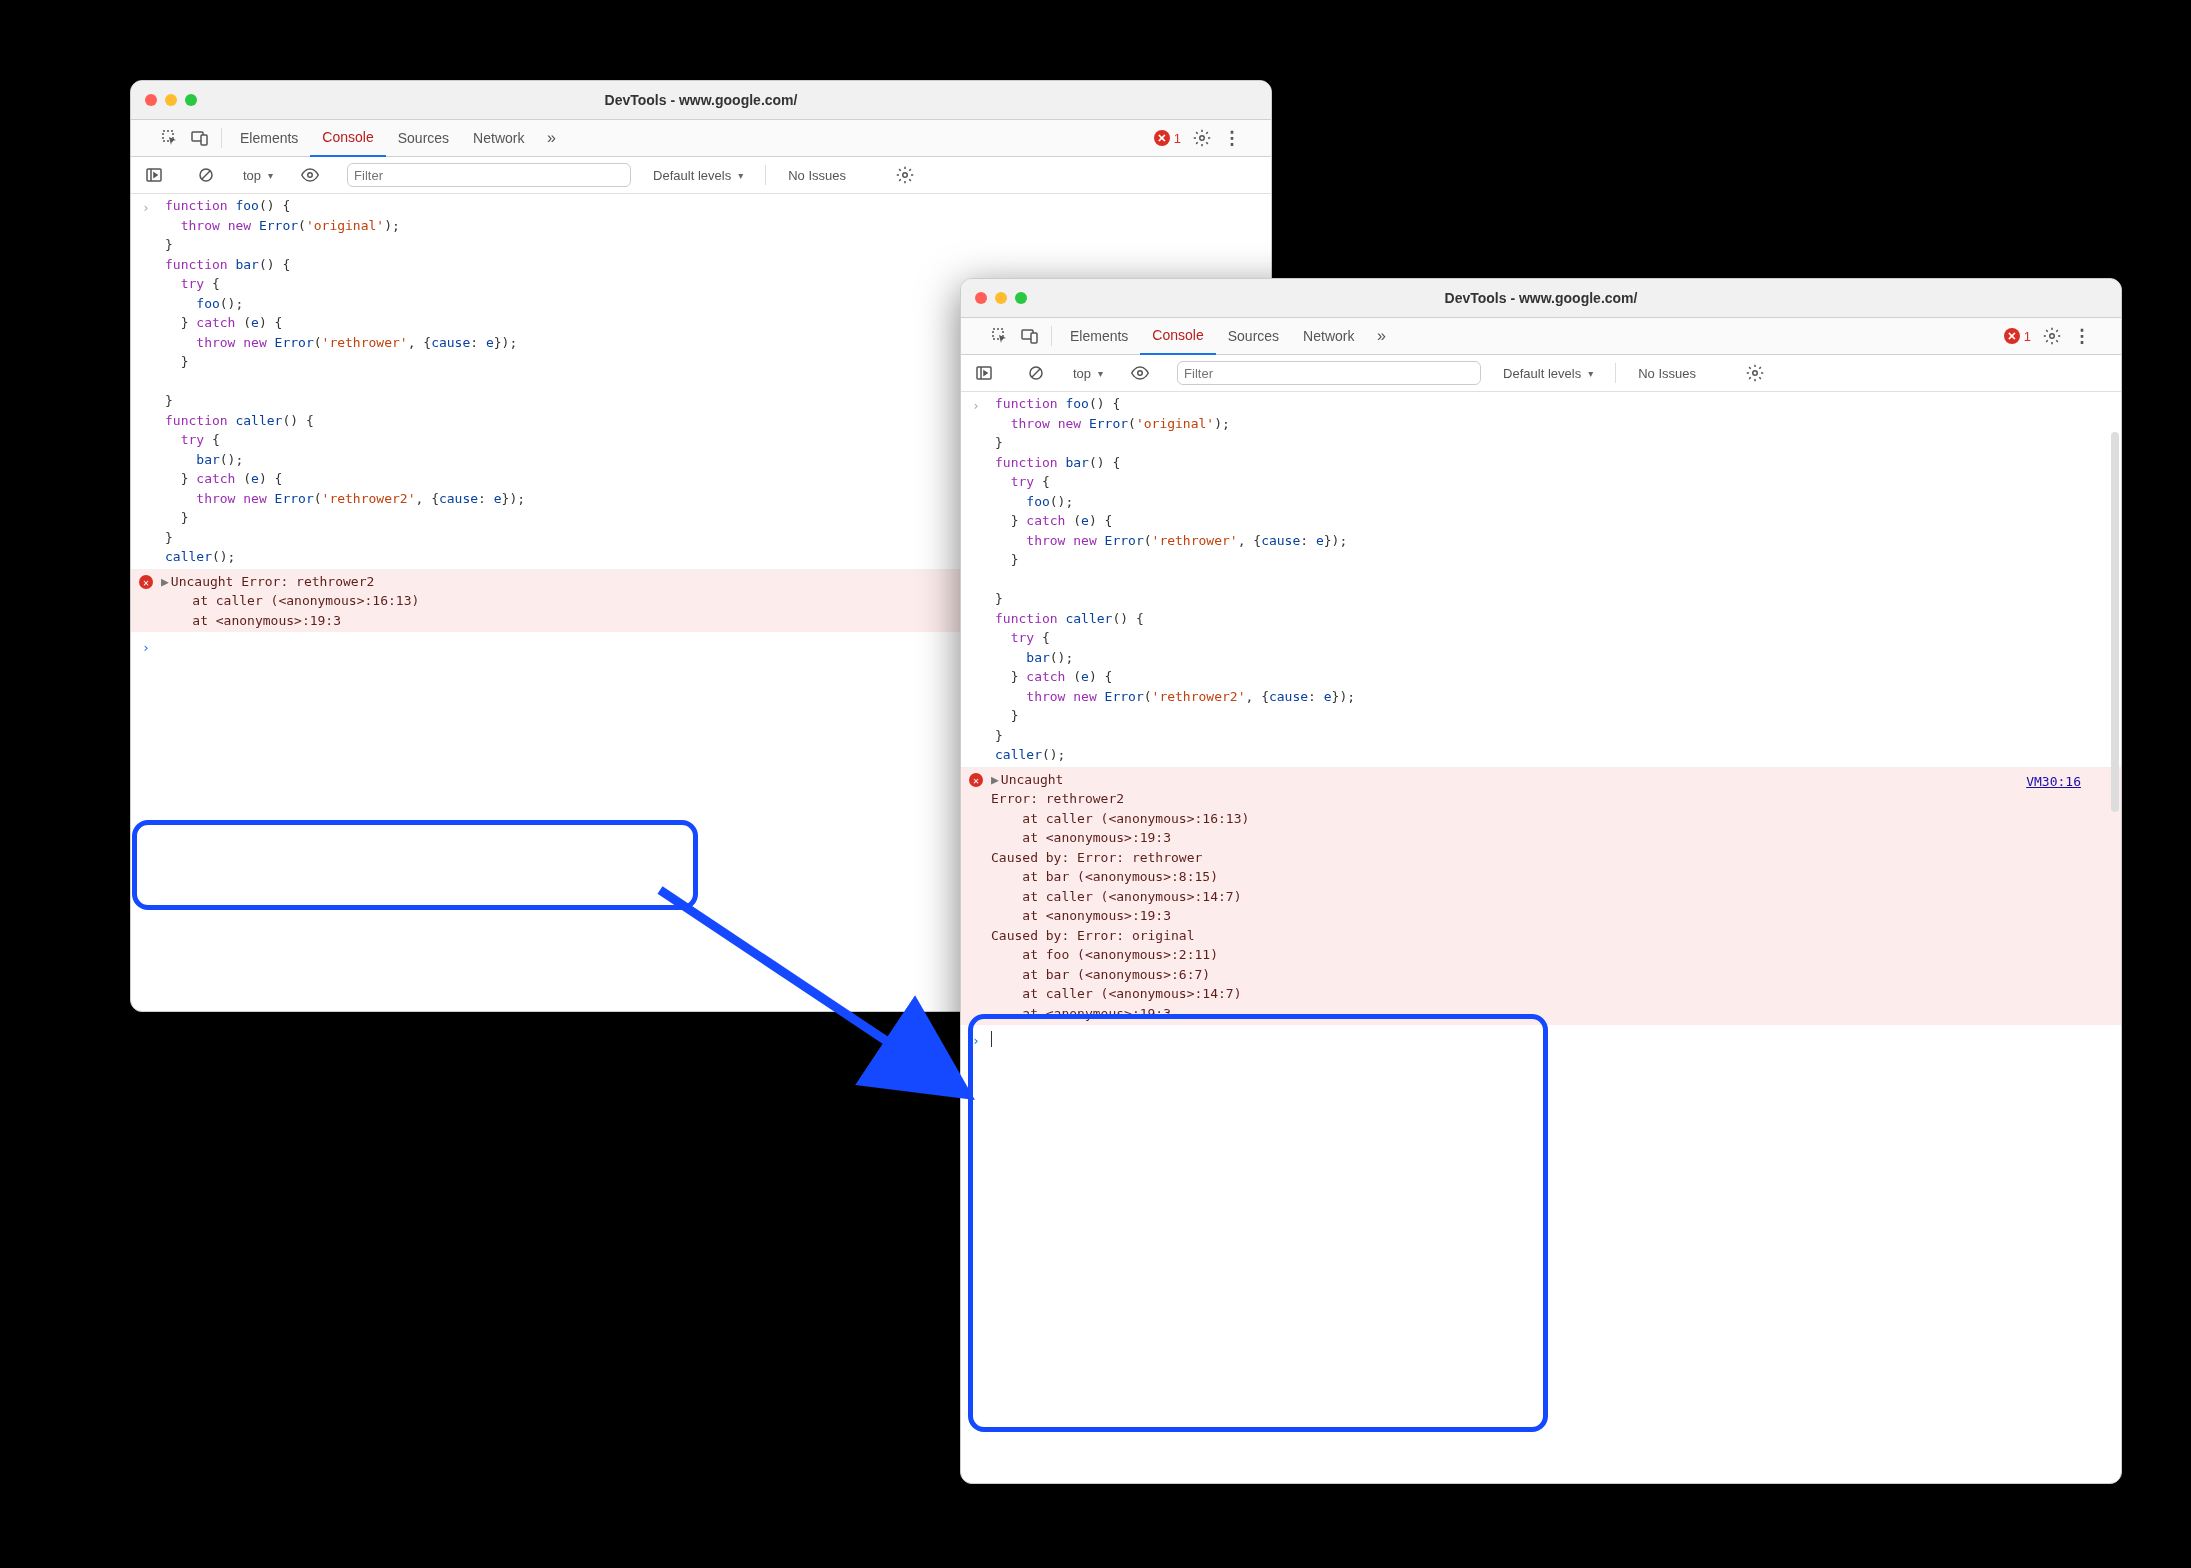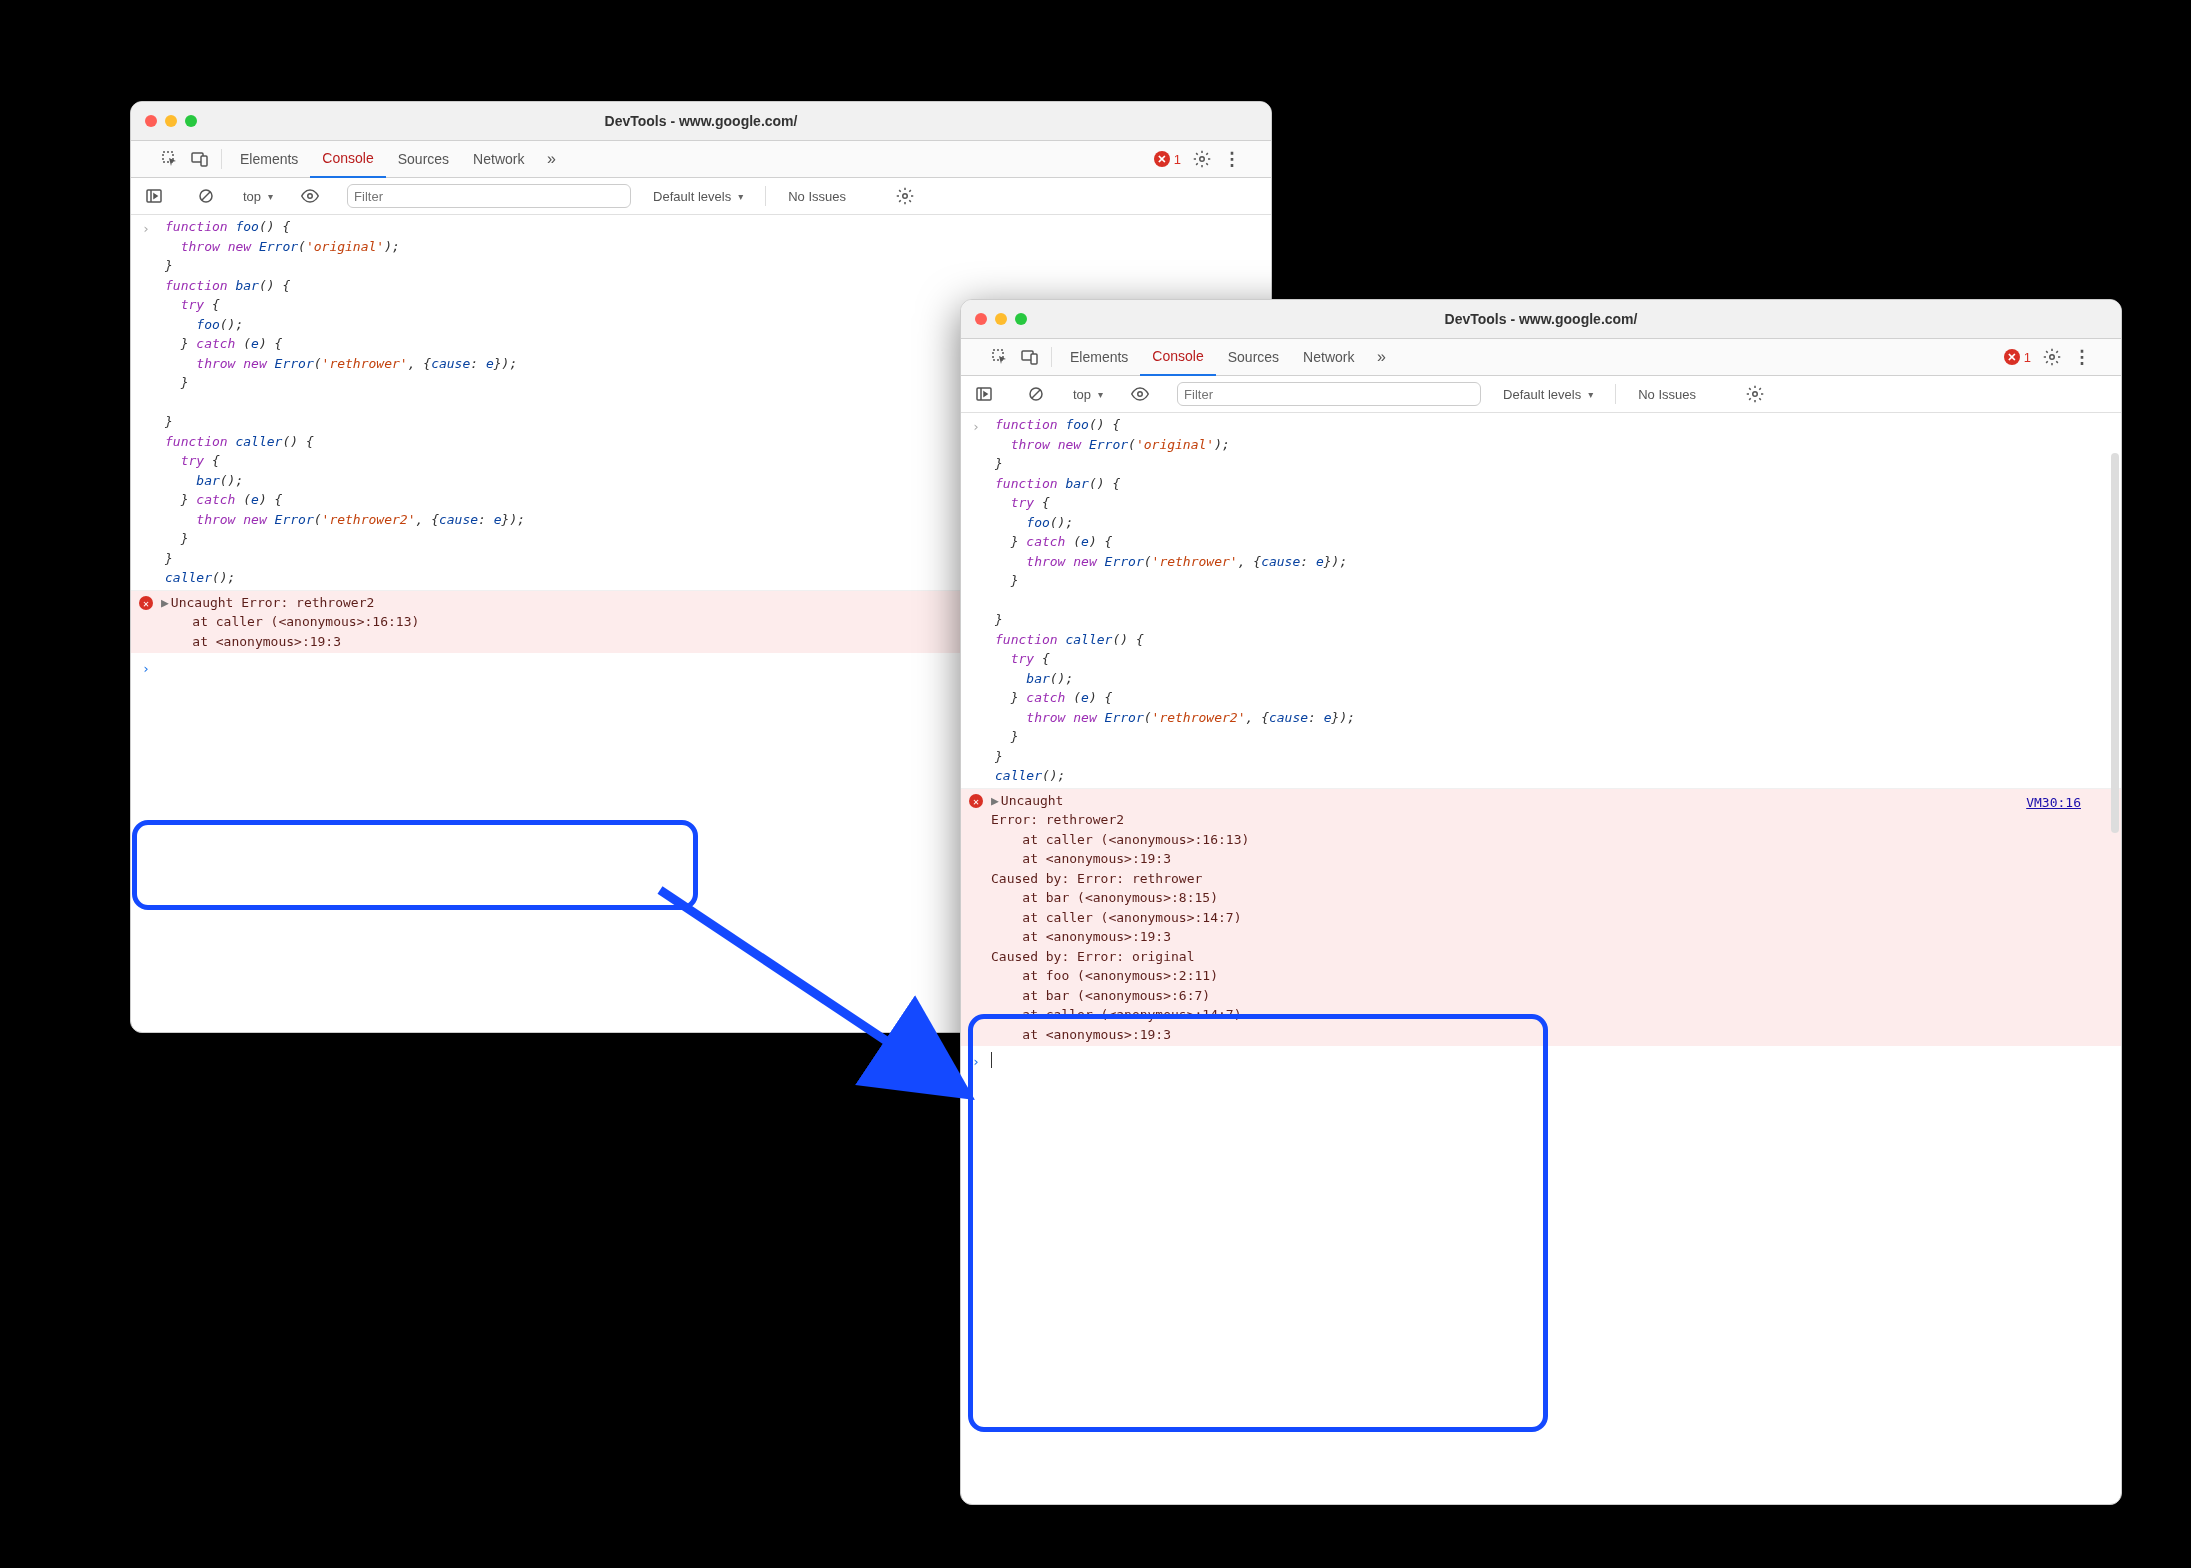--- a/index.html
+++ b/index.html
@@ -13,21 +13,20 @@
     position: relative;
     transform-origin: top left;
   }
   .window {
     position: absolute;
     background: #fff;
     border-radius: 12px;
     box-shadow: 0 10px 40px rgba(0,0,0,0.5);
     overflow: hidden;
     border: 1px solid #ccc;
-    margin-top: 21px;
   }
   .titlebar {
     height: 38px;
     background: #f1f1f1;
     display: flex;
     align-items: center;
     position: relative;
     border-bottom: 1px solid #d0d0d0;
   }
   .traffic {
@@ -128,21 +127,20 @@
   .gutter {
     width: 30px;
     flex-shrink: 0;
     text-align: center;
     color: #aaa;
     padding-top: 2px;
   }
   .code {
     white-space: pre;
     padding-left: 4px;
-    font-style: italic;
   }
   .kw { color: #9a2db3; }
   .fn { color: #0842a0; }
   .str { color: #c2410c; }
   .err-row {
     background: #fdecec;
     display: flex;
     position: relative;
   }
   .err-row .gutter { color: #d93025; }

